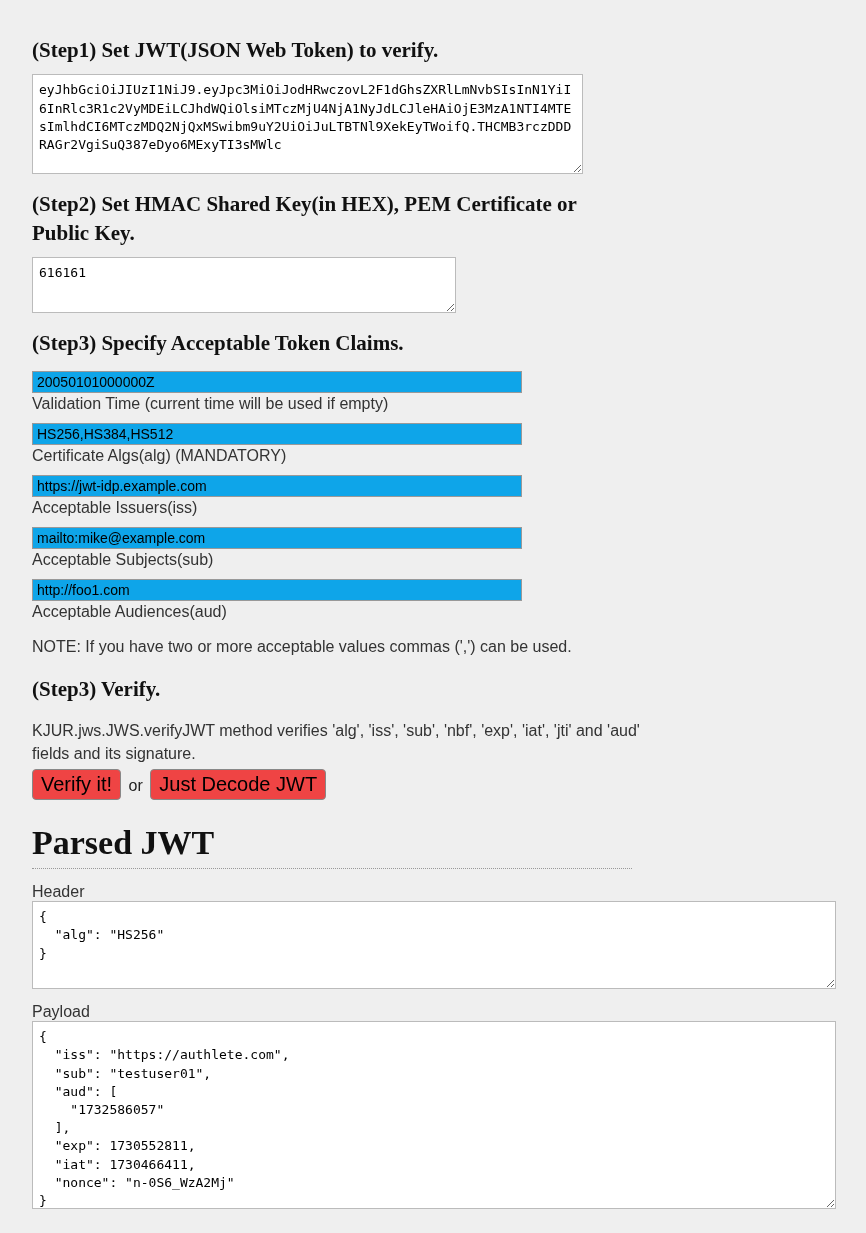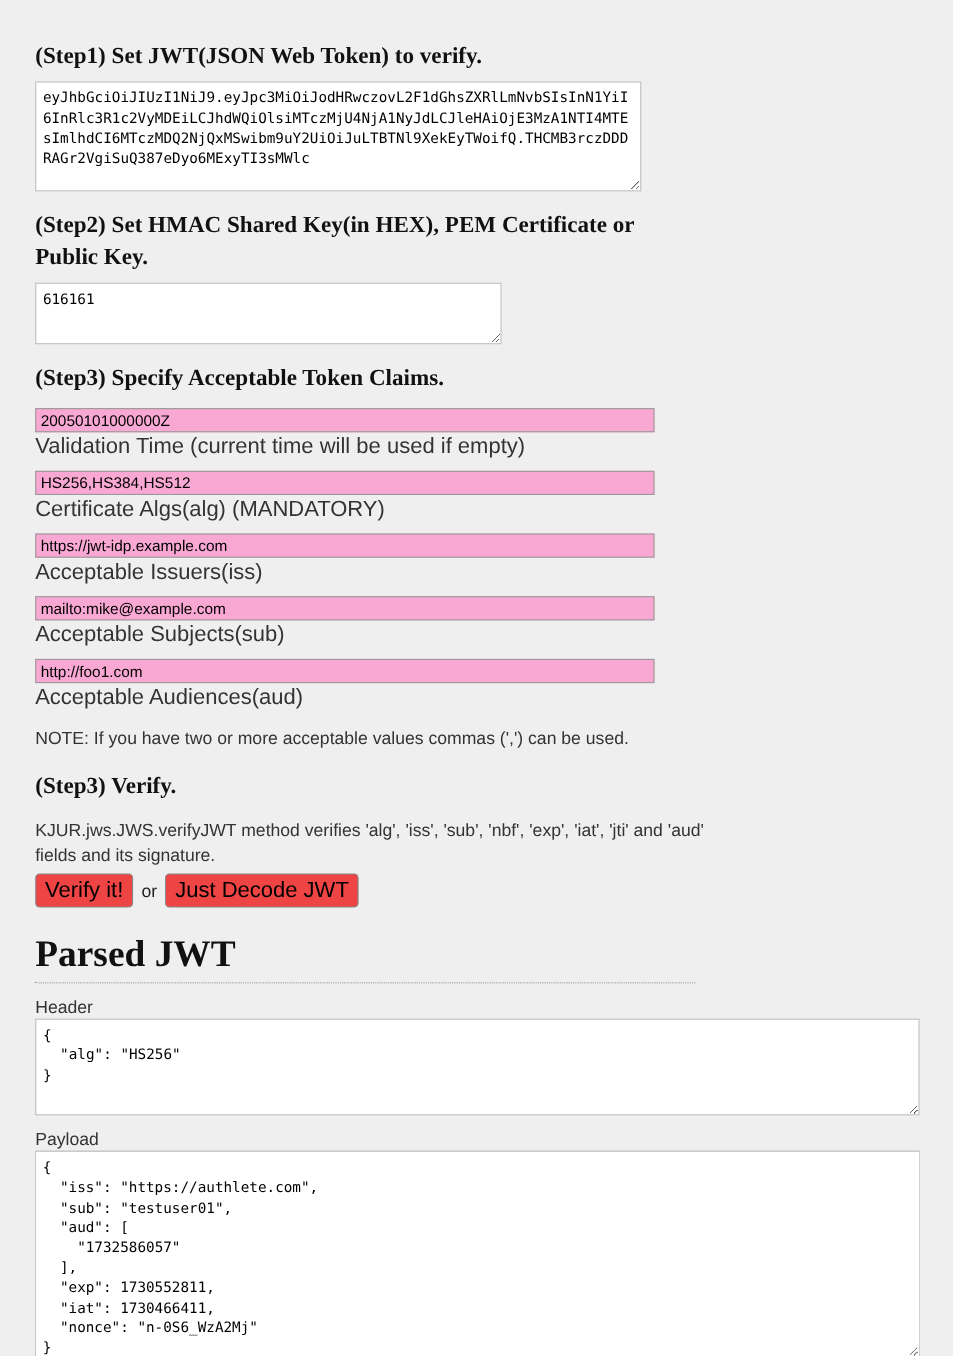--- a/index.html
+++ b/index.html
@@ -38,30 +38,30 @@
       background: #fff;
       resize: both;
       display: block;
     }
     textarea.jwt   { width: 551px; height: 100px; }
     textarea.key   { width: 424px; height: 56px; }
     textarea.wide  { width: 804px; }
     textarea.header  { height: 88px; }
     textarea.payload { height: 188px; }
     input[type="text"] {
-      width: 563px;
+      width: 490px;
       font-family: Arial, sans-serif;
       font-size: 14px;
       padding: 2px 4px;
       border: 1px solid #999;
-      background: #f9a8d4;
+      background: #0ea5e9;
       margin-top: 8px;
     }
     .label {
-      font-size: 20px;
+      font-size: 16px;
       color: #333;
       margin-top: 2px;
       margin-bottom: 2px;
     }
     .note, .desc {
       font-size: 16px;
       color: #333;
       margin: 14px 0 2px;
       max-width: 630px;
       line-height: 1.45;

